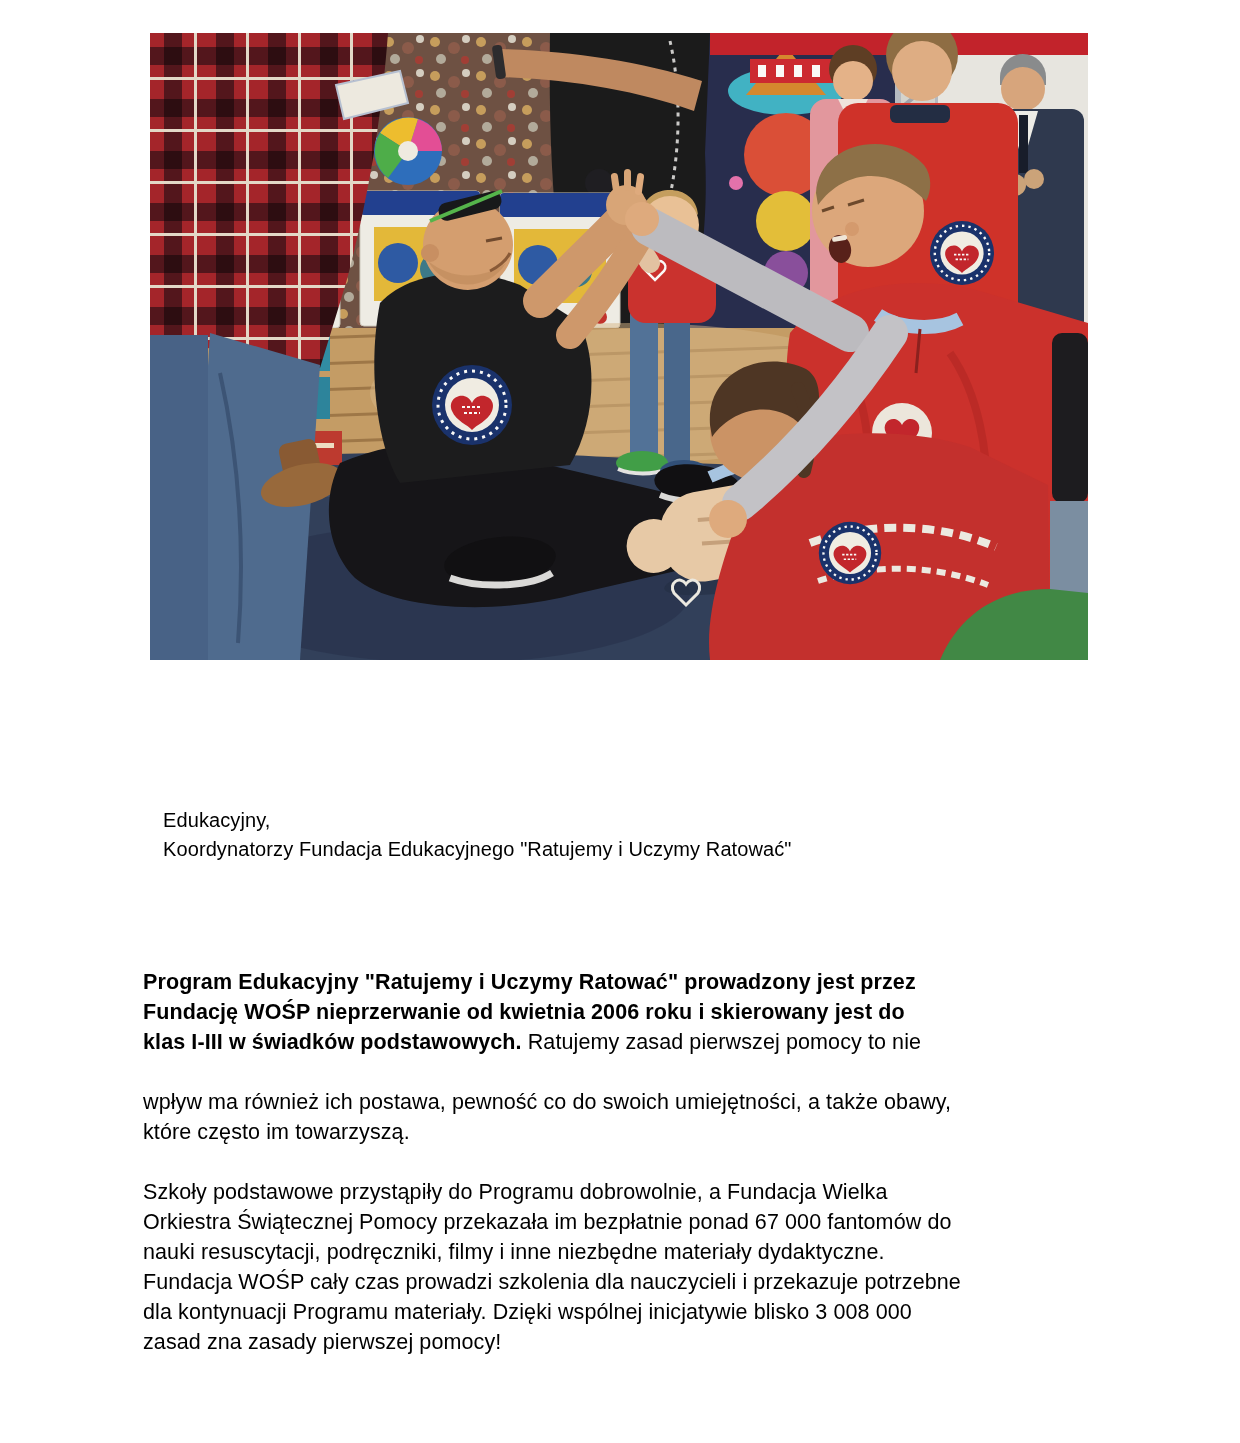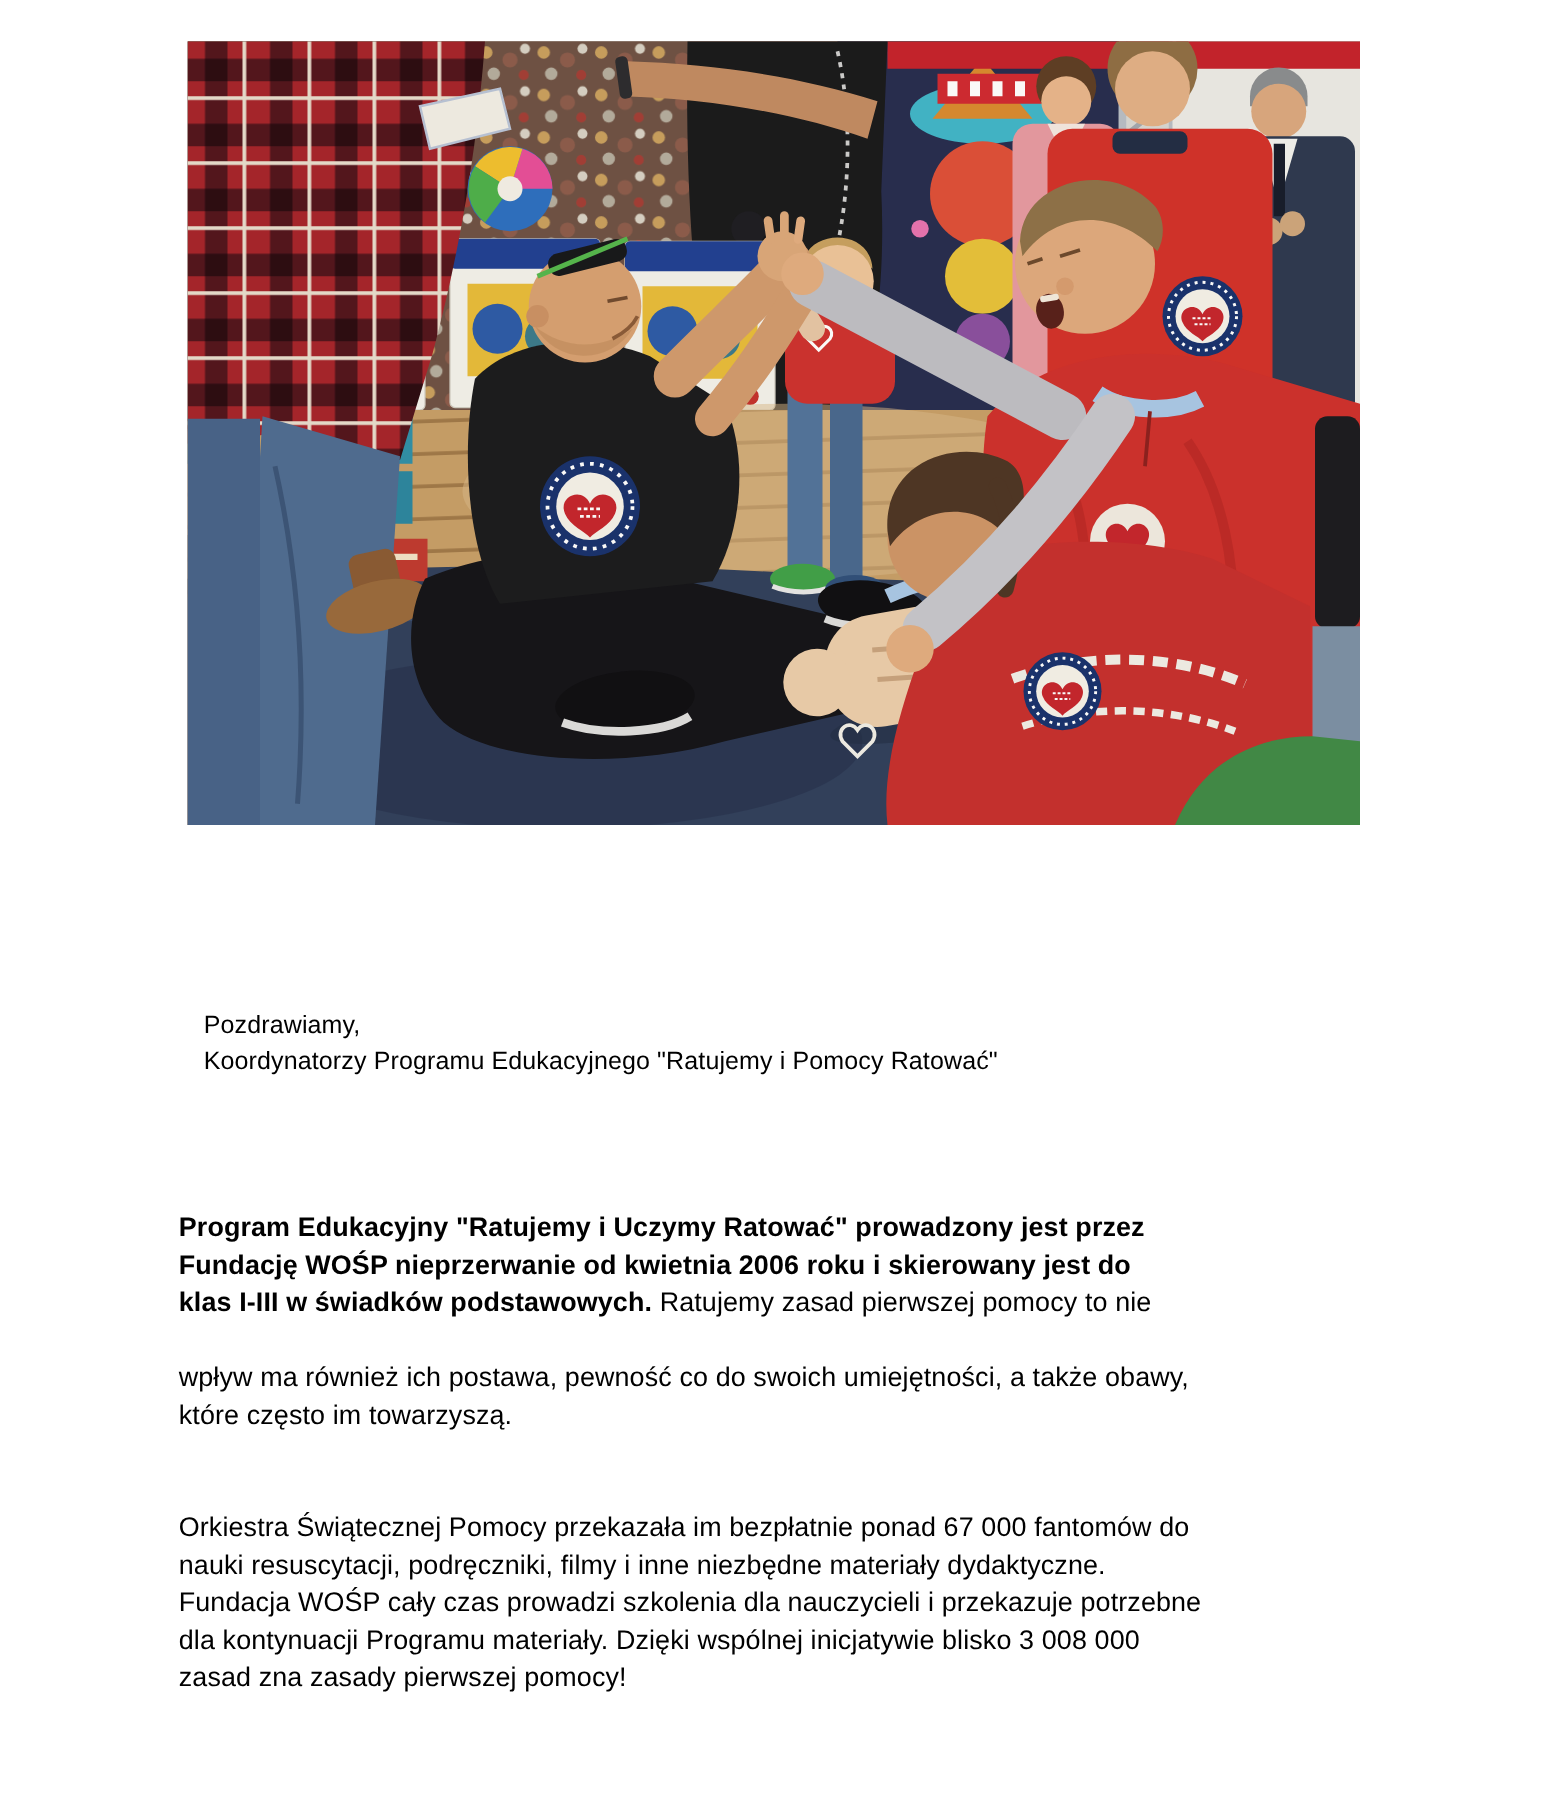--- a/index.html
+++ b/index.html
@@ -288,32 +288,32 @@
       <rect x="462" y="140" width="7" height="22" rx="3.5" fill="#dca87a" transform="rotate(-8 465 151)"></rect>
       <rect x="474" y="136" width="7" height="22" rx="3.5" fill="#dca87a"></rect>
       <rect x="486" y="140" width="7" height="22" rx="3.5" fill="#e2ad80" transform="rotate(8 489 151)"></rect>
     </g>
 
     <rect x="0" y="0" width="938" height="627" fill="#8a5c34" opacity="0.04"></rect>
   </svg>
 </div>
 
 <div class="signature">
-  <div>Pozdrawiamy,</div>
-  <div>Koordynatorzy Programu Edukacyjnego "Ratujemy i Pomocy Ratować"</div>
+  <div>Edukacyjny,</div>
+  <div>Koordynatorzy Fundacja Edukacyjnego "Ratujemy i Uczymy Ratować"</div>
 </div>
 
 <div class="content">
   <p><b><span>Program Edukacyjny "Ratujemy i Uczymy Ratować" prowadzony jest przez</span><br>
 <span>Fundację WOŚP nieprzerwanie od kwietnia 2006 roku i skierowany jest do</span><br>
 <span>klas I-III w świadków podstawowych.</span></b>
 <span>Ratujemy zasad pierwszej pomocy to nie</span><br>
 <br>
 <span>wpływ ma również ich postawa, pewność co do swoich umiejętności, a także obawy,</span><br>
 <span>które często im towarzyszą.</span></p>
 
-  <p><br>
+  <p><span>Szkoły podstawowe przystąpiły do Programu dobrowolnie, a Fundacja Wielka</span><br>
 <span>Orkiestra Świątecznej Pomocy przekazała im bezpłatnie ponad 67 000 fantomów do</span><br>
 <span>nauki resuscytacji, podręczniki, filmy i inne niezbędne materiały dydaktyczne.</span><br>
 <span>Fundacja WOŚP cały czas prowadzi szkolenia dla nauczycieli i przekazuje potrzebne</span><br>
 <span>dla kontynuacji Programu materiały. Dzięki wspólnej inicjatywie blisko 3 008 000</span><br>
 <span>zasad zna zasady pierwszej pomocy!</span></p>
 </div>
 
 </body></html>

